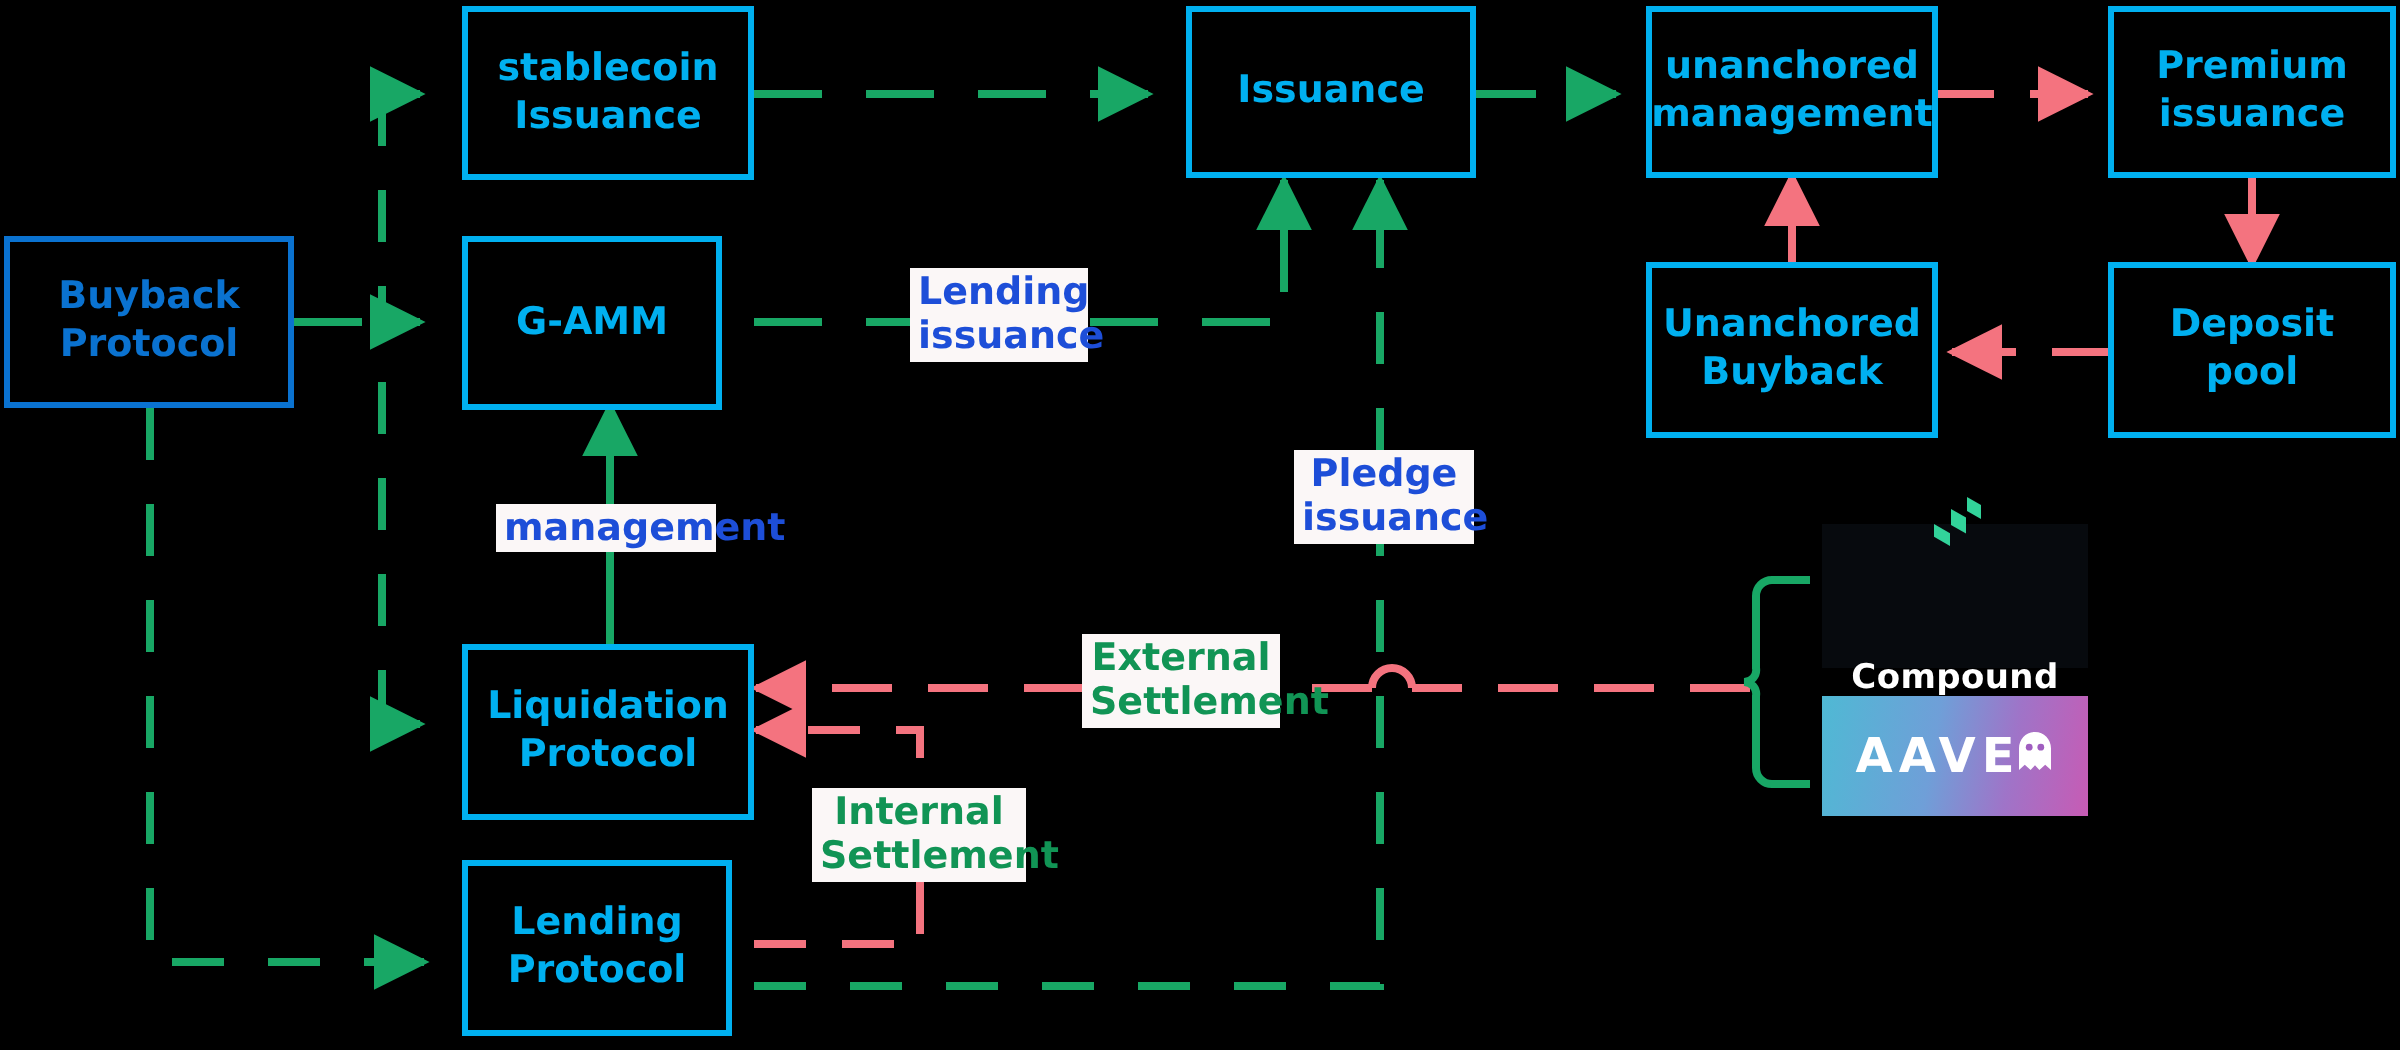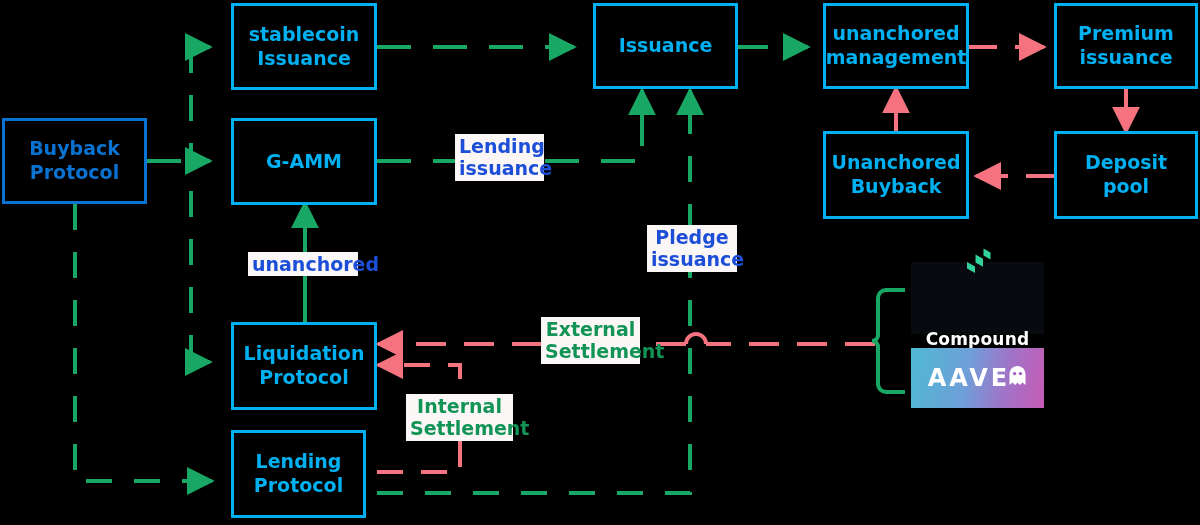--- a/index.html
+++ b/index.html
@@ -95,21 +95,21 @@
   </svg>
 
   <div class="node accent" style="left:2px;top:118px;width:145px;height:86px;">
     <span>Buyback
 Protocol</span>
   </div>
   <div class="node" style="left:231px;top:3px;width:146px;height:87px;">
     <span>stablecoin
 Issuance</span>
   </div>
-  <div class="node" style="left:231px;top:118px;width:146px;height:87px;">
+  <div class="node" style="left:231px;top:118px;width:130px;height:87px;">
     <span>G-AMM</span>
   </div>
   <div class="node" style="left:593px;top:3px;width:145px;height:86px;">
     <span>Issuance</span>
   </div>
   <div class="node" style="left:823px;top:3px;width:146px;height:86px;">
     <span>unanchored
 management</span>
   </div>
   <div class="node" style="left:1054px;top:3px;width:144px;height:86px;">
@@ -128,21 +128,21 @@
     <span>Liquidation
 Protocol</span>
   </div>
   <div class="node" style="left:231px;top:430px;width:135px;height:88px;">
     <span>Lending
 Protocol</span>
   </div>
 
   <div class="edge-label" style="left:455px;top:134px;width:89px;">Lending
 issuance</div>
-  <div class="edge-label" style="left:248px;top:252px;width:110px;">unanchored</div>
+  <div class="edge-label" style="left:248px;top:252px;width:110px;">management</div>
   <div class="edge-label" style="left:647px;top:225px;width:90px;">Pledge
 issuance</div>
   <div class="edge-label green" style="left:541px;top:317px;width:99px;">External
 Settlement</div>
   <div class="edge-label green" style="left:406px;top:394px;width:107px;">Internal
 Settlement</div>
 
   <div class="logo logo-compound" style="left:911px;top:262px;width:133px;height:72px;gap:44px;">
     <span>
       <svg width="34" height="30" viewBox="0 0 34 30" xmlns="http://www.w3.org/2000/svg">

